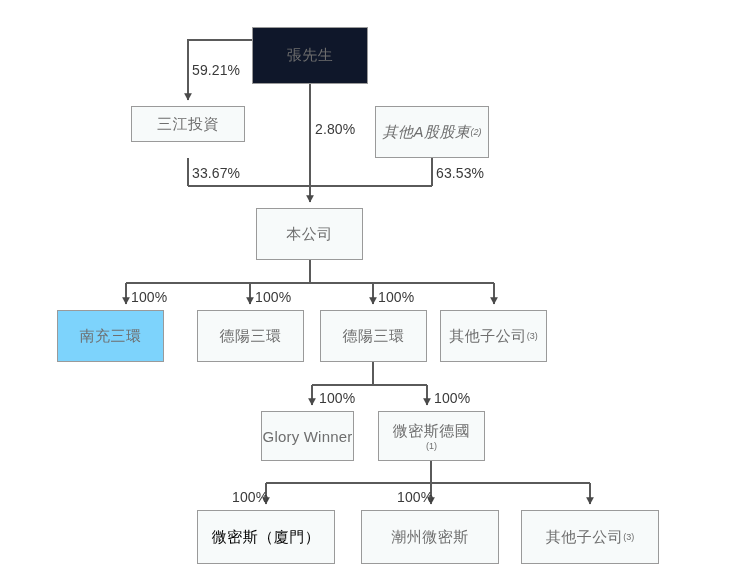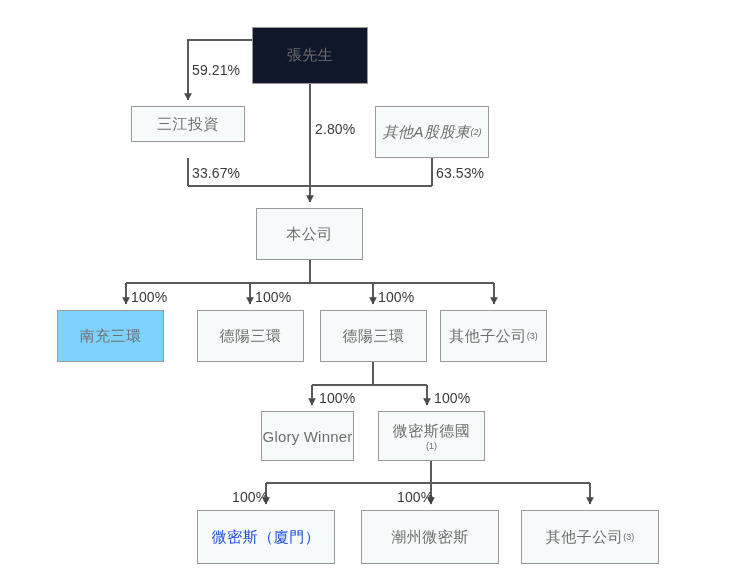--- a/index.html
+++ b/index.html
@@ -127,21 +127,21 @@
         <span>其他子公司</span>
         <span class="sup">(3)</span>
       </div>
       <div class="node latin" style="left: 261px; top: 411px; width: 93px; height: 50px; background: rgb(247, 250, 250); border-color: rgb(154, 154, 154); color: rgb(110, 110, 110);">
         <span>Glory Winner</span>
       </div>
       <div class="node" style="left: 378px; top: 411px; width: 107px; height: 50px; background: rgb(247, 250, 250); border-color: rgb(154, 154, 154); color: rgb(110, 110, 110); flex-direction: column;">
         <span>微密斯德國</span>
         <span class="sup">(1)</span>
       </div>
-      <div class="node" style="left: 197px; top: 510px; width: 138px; height: 54px; background: rgb(247, 250, 250); border-color: rgb(154, 154, 154); color: #1d4ed8;">
+      <div class="node" style="left: 197px; top: 510px; width: 138px; height: 54px; background: rgb(247, 250, 250); border-color: rgb(154, 154, 154); color: #000000;">
         <span>微密斯（廈門）</span>
       </div>
       <div class="node" style="left: 361px; top: 510px; width: 138px; height: 54px; background: rgb(247, 250, 250); border-color: rgb(154, 154, 154); color: rgb(110, 110, 110);">
         <span>潮州微密斯</span>
       </div>
       <div class="node" style="left: 521px; top: 510px; width: 138px; height: 54px; background: rgb(247, 250, 250); border-color: rgb(154, 154, 154); color: rgb(110, 110, 110);">
         <span>其他子公司</span>
         <span class="sup">(3)</span>
       </div>
     </div>

